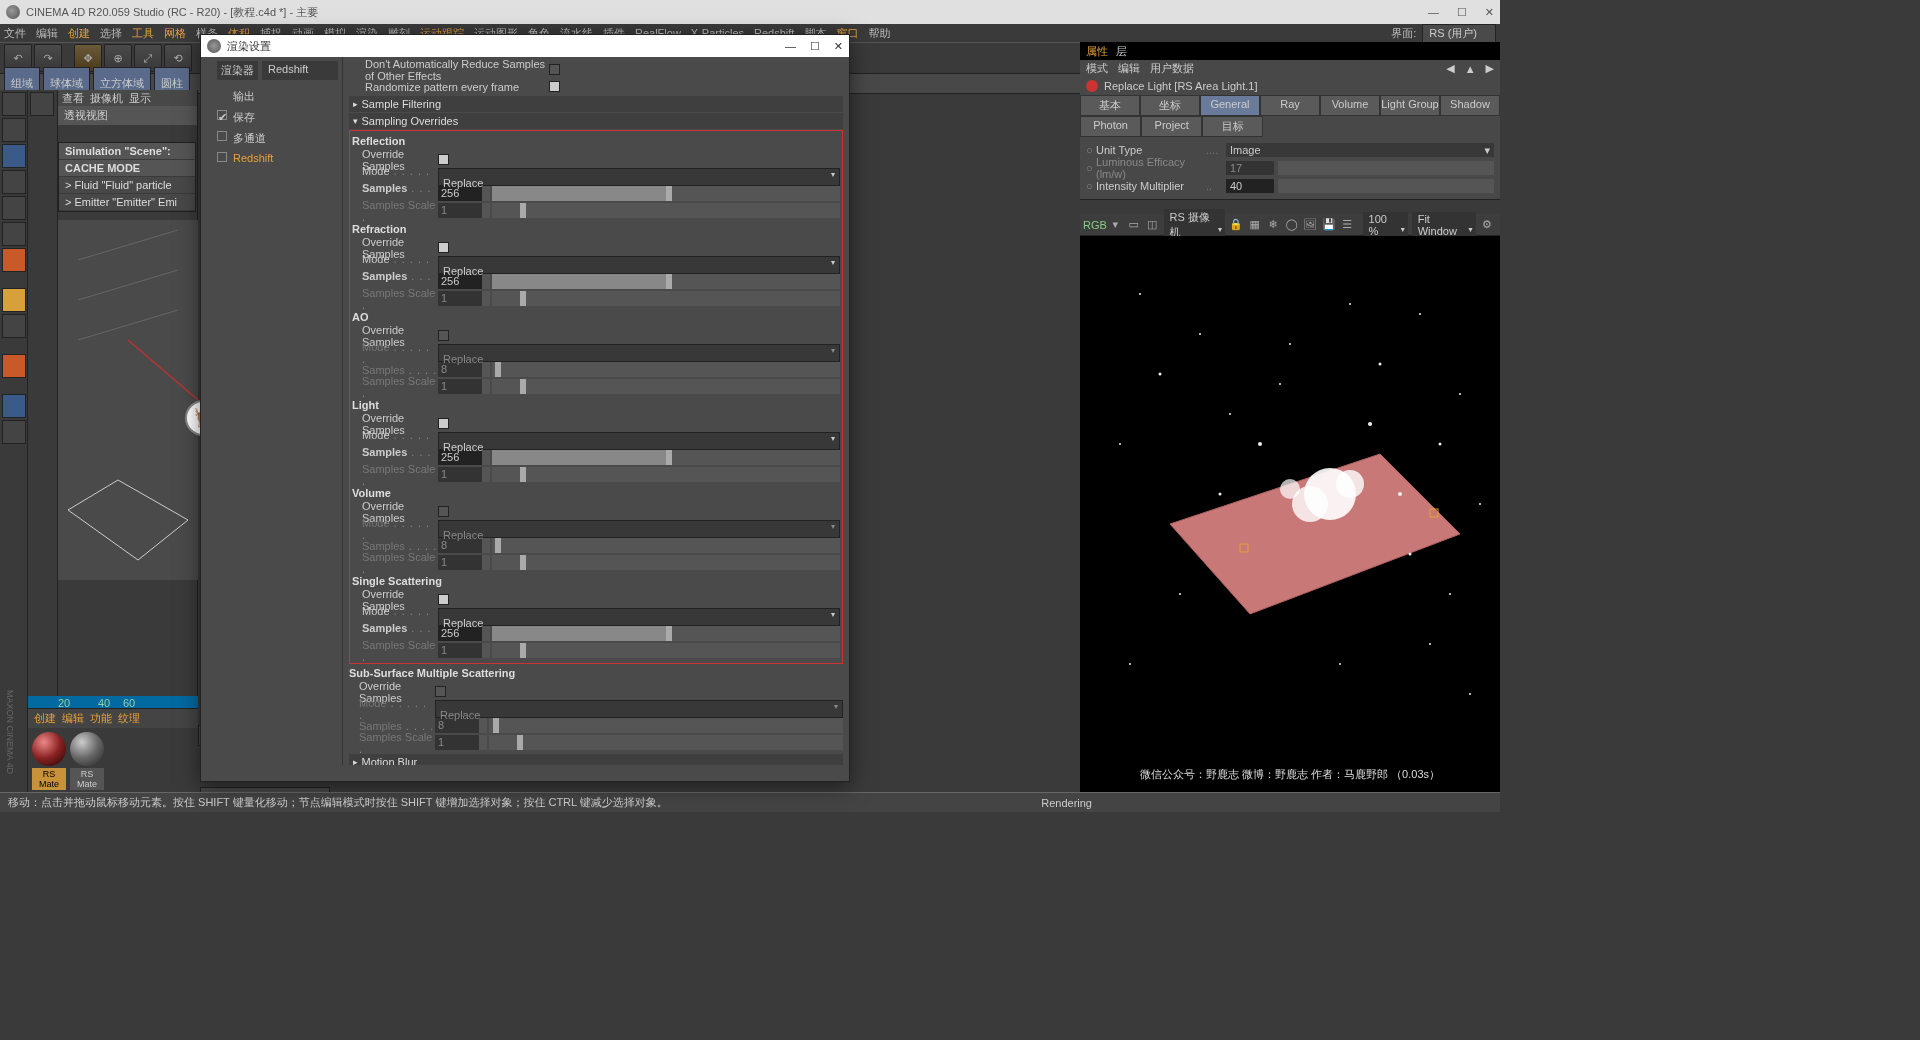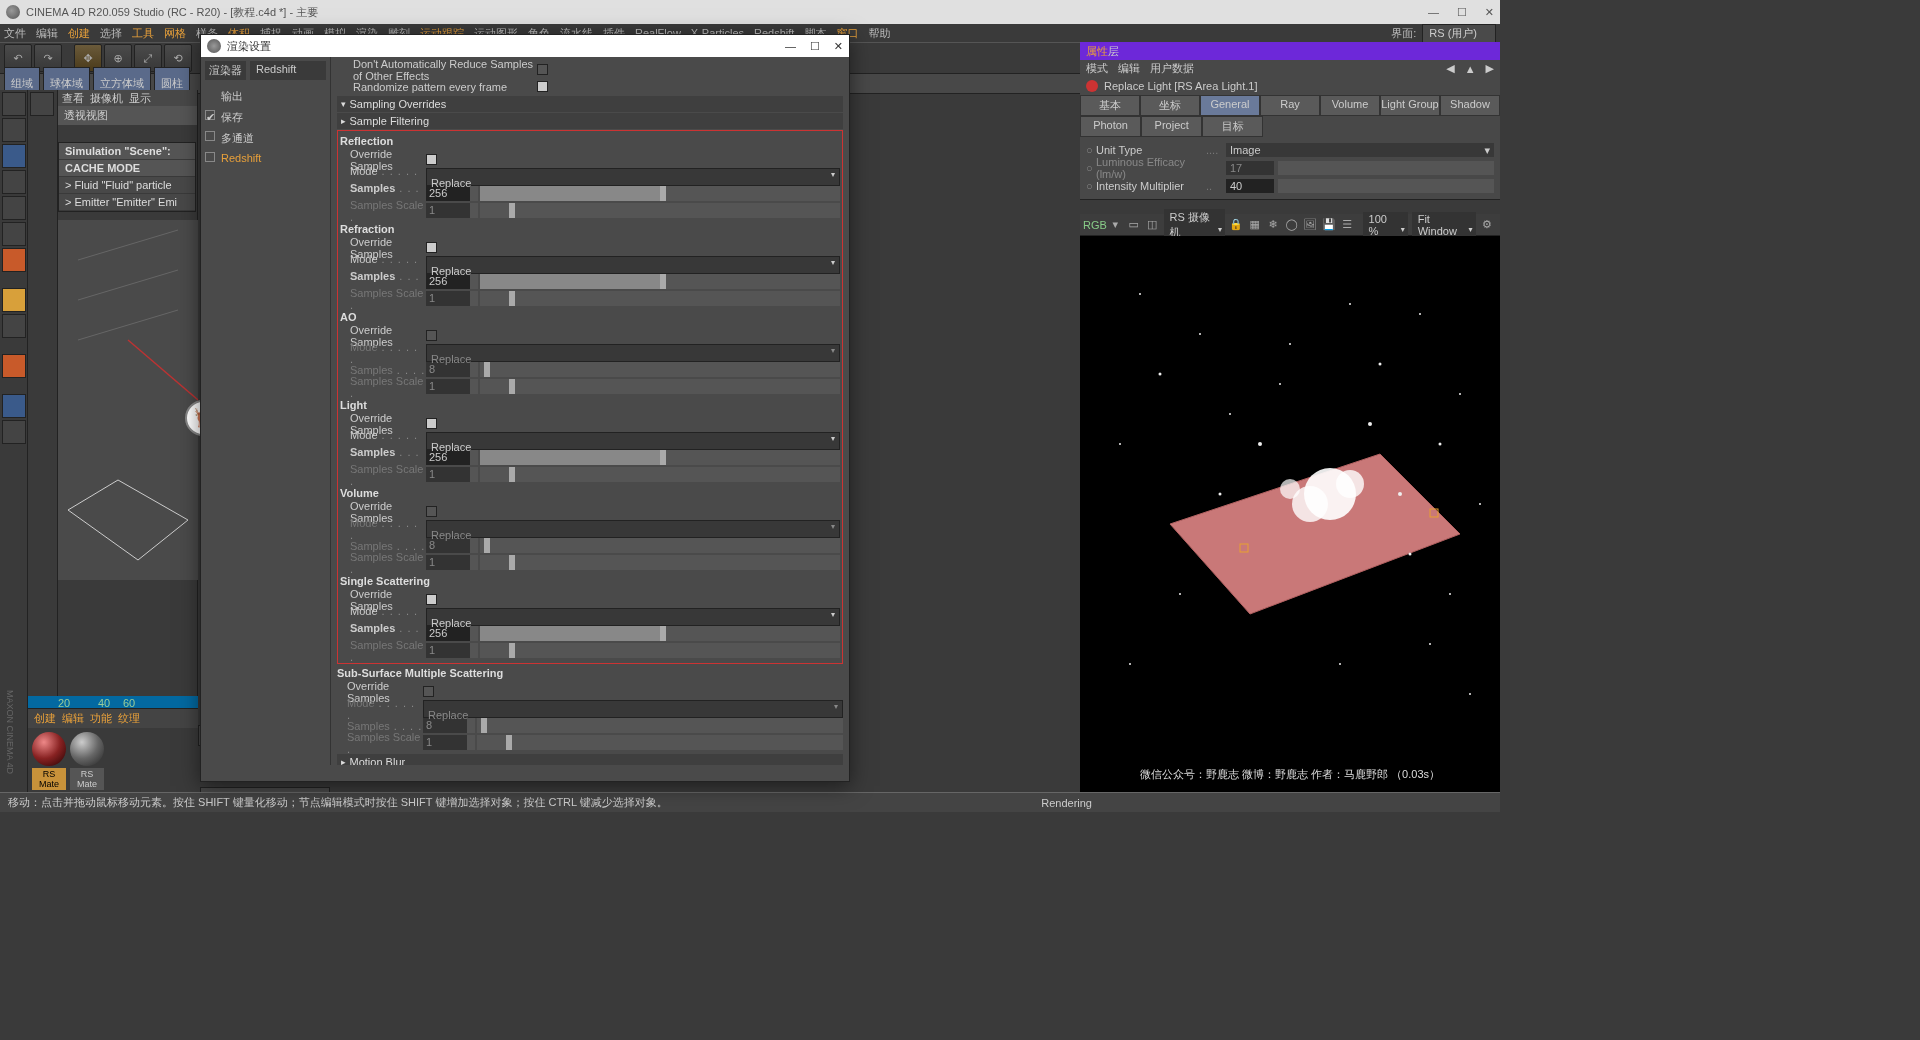--- a/index.html
+++ b/index.html
@@ -40,21 +40,21 @@
 .my-render { position:absolute; bottom:44px; left:202px; color:#e8a03a; text-decoration:underline; }
 .render-btn { position:absolute; bottom:2px; left:200px; width:130px; padding:3px; background:#484848; border:1px solid #222; text-align:center; }
 .statusbar { position:absolute; bottom:0; left:0; right:0; height:20px; background:#444; border-top:1px solid #666; display:flex; align-items:center; padding:0 8px; color:#ccc; }
 .maxon { position:absolute; left:0; bottom:20px; width:20px; height:120px; writing-mode:vertical-rl; color:#666; font-size:9px; display:flex; align-items:center; justify-content:center; }
 
 
 .dlg { position:absolute; left:200px; top:34px; width:650px; height:748px; background:#4a4a4a; border:1px solid #222; z-index:20; box-shadow:0 4px 20px rgba(0,0,0,.5); }
 .dlg-title { height:22px; background:#fff; color:#333; display:flex; align-items:center; padding:0 6px; }
 .dlg-title .icn { width:14px;height:14px;background:radial-gradient(circle,#999,#555);border-radius:50%;margin-right:6px; }
 .dlg-title .dbtns { margin-left:auto; display:flex; gap:14px; color:#333; font-size:14px; }
-.dlg-body { display:flex; height:708px; }
+.dlg-body { display:flex; height:708px;margin-left:12px; }
 .dlg-left { width:130px; background:#4a4a4a; border-right:1px solid #333; padding:4px; }
 .dlg-left .renderer { display:flex; gap:4px; margin-bottom:6px; }
 .dlg-left .renderer .lbl { background:#3a3a3a; padding:2px 4px; }
 .dlg-left .renderer .sel { background:#3a3a3a; padding:2px 14px 2px 6px; flex:1; position:relative; }
 .dlg-left .item { padding:3px 4px 3px 16px; color:#ccc; position:relative; }
 .dlg-left .item .chk { position:absolute; left:0; top:3px; width:10px;height:10px; }
 .dlg-left .item.active { color:#e8a03a; }
 .dlg-right { flex:1; background:#4a4a4a; overflow-y:auto; padding:4px 6px; }
 .prop-row { display:flex; align-items:center; height:17px; margin-bottom:0px; }
 .prop-label { width:200px; color:#ccc; padding-left:16px; }
@@ -75,21 +75,21 @@
 .ov-num { width:44px; background:#222; color:#ccc; padding:1px 3px; height:15px; }
 .ov-num.dim { color:#888; background:#333; }
 .ov-spin { width:8px; background:#555; height:15px; }
 .ov-slider { flex:1; height:15px; background:#555; position:relative; margin-left:2px; }
 .ov-slider .fill { position:absolute; left:0; top:0; bottom:0; background:#888; }
 .ov-slider .knob { position:absolute; top:0; width:6px; height:15px; background:#aaa; }
 .redbox { border:1px solid #c33; padding:2px; margin:1px 0; }
 
 
 .rightcol { position:absolute; right:0; top:42px; width:420px; bottom:20px; background:#3a3a3a; }
-.rc-top { height:18px; background:#6d28d9; display:flex; padding:0 6px; align-items:center; }
+.rc-top { height:18px; background:#000000; display:flex; gap:8px; padding:0 6px; align-items:center; }
 .attr-panel { background:#484848; border-bottom:1px solid #222; }
 .attr-hdr { height:17px; background:#484848; display:flex; gap:10px; padding:0 6px; align-items:center; }
 .attr-obj { padding:3px 6px; display:flex; align-items:center; gap:6px; background:#484848; }
 .attr-obj .ic { width:12px;height:12px;background:#c33;border-radius:50%; }
 .attr-tabs { display:flex; flex-wrap:wrap; }
 .attr-tab { padding:2px 0; background:#5a5a5a; border:1px solid #333; color:#ccc; text-align:center; flex:1; min-width:46px; }
 .attr-tab.active { background:#6a7a9a; }
 .attr-props { padding:4px 6px; }
 .ap-row { display:flex; align-items:center; height:18px; }
 .ap-row .bullet { width:10px; color:#888; }
@@ -292,22 +292,22 @@
     </div>
     <div class="dlg-right">
       <div class="prop-row">
           <span class="prop-label">Don't Automatically Reduce Samples of Other Effects</span>
           <span class="chkbox off"></span>
         </div>
       <div class="prop-row">
           <span class="prop-label">Randomize pattern every frame</span>
           <span class="chkbox">✔</span>
         </div>
+      <div class="section-hdr">Sample Filtering</div>
       <div class="section-hdr open">Sampling Overrides</div>
-      <div class="section-hdr">Sample Filtering</div>
 
       <div class="redbox">
 
         <div class="sub-hdr">Reflection</div>
         <div class="ov-group">
           <div class="ov-row">
               <span class="ov-lbl">Override Samples</span>
               <span class="chkbox">✔</span>
             </div>
           <div class="ov-row">

